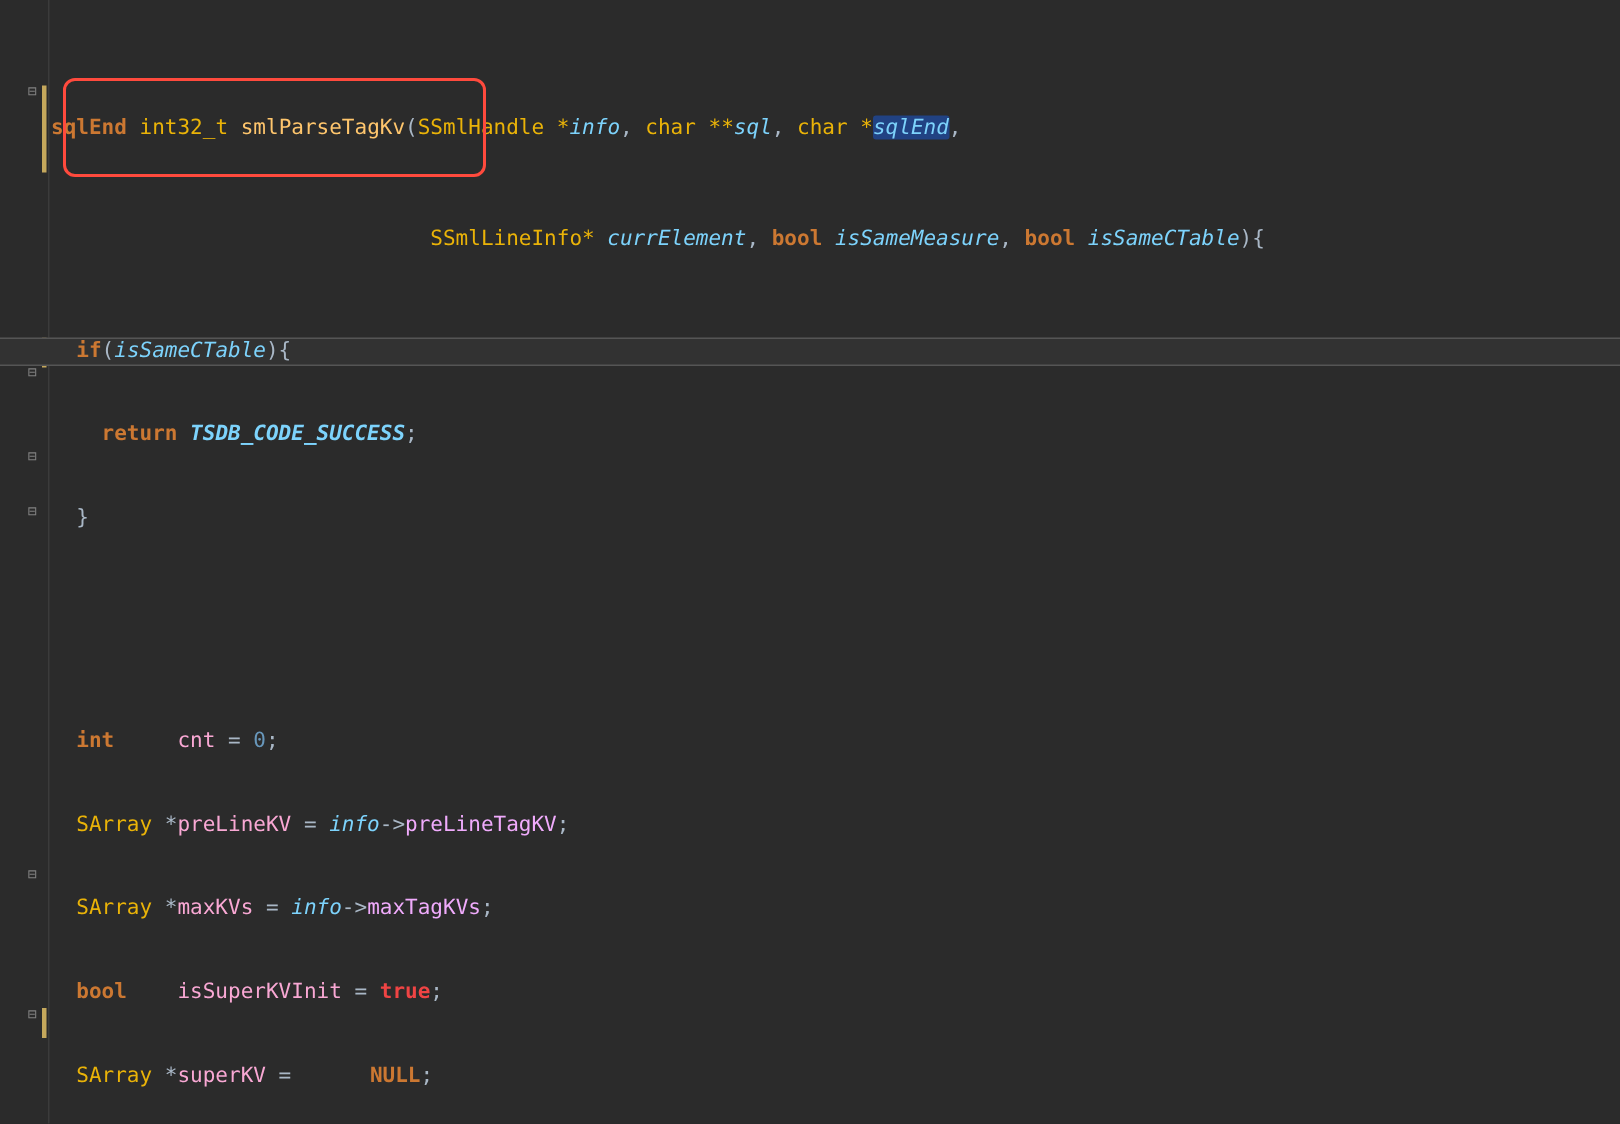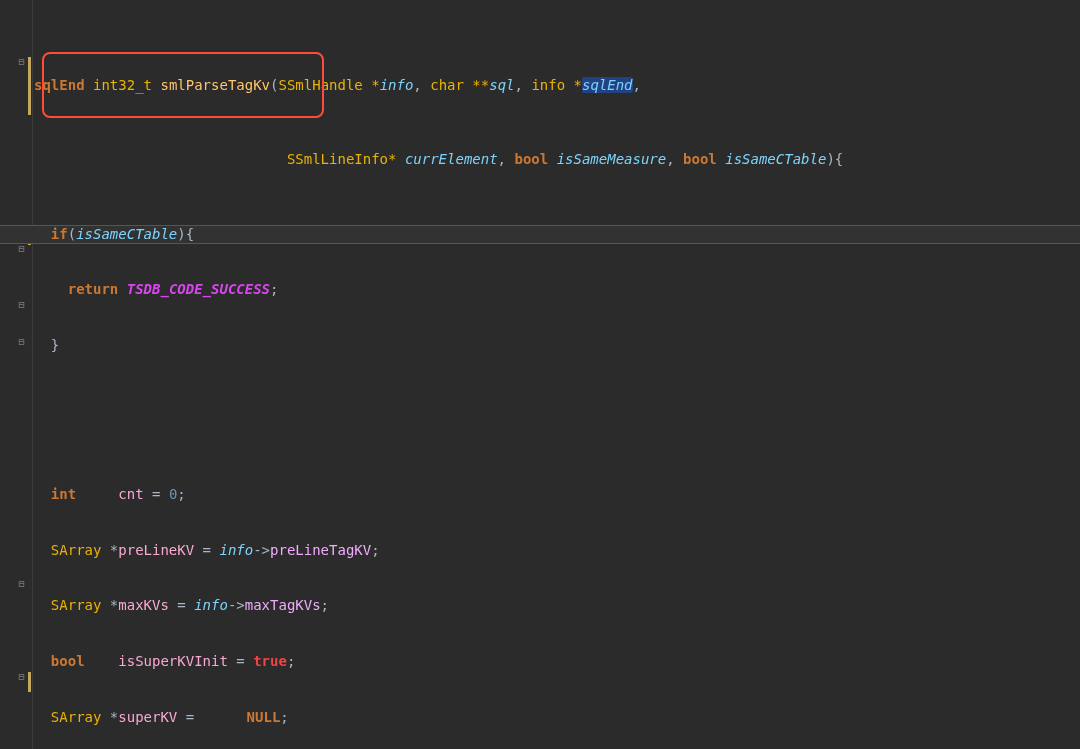--- a/index.html
+++ b/index.html
@@ -42,21 +42,21 @@
   }
   .kw     { color: #cc7832; font-weight: bold; }                      
   .typeT  { color: #eab308; }                      
   .fn     { color: #ffc66d; text-align: right; }                      
   .ident  { color: #f9a8d4; }                      
   .param  { color: #7dd3fc; font-style: italic; }  
   .member { color: #f0abfc; }                      
   .num    { color: #6897bb; }
   .bool   { color: #ef4444; font-weight: bold; }
   .null   { color: #cc7832; font-weight: bold; padding-left: 44px; }
-  .constM { color: #d946ef; font-style: italic; font-weight: bold; text-align: center; }
+  .constM { color: #7dd3fc; font-style: italic; font-weight: bold; text-align: center; }
   .sel {
     background: #214283;
     border-radius: 2px;
   }
   .caretline {
     position: absolute;
     left: 0;
     width: 100%;
     height: 18.6px;
     background: #323232;
@@ -108,21 +108,21 @@
   </div>
 
   
   <div class="caretline" style="top:225.2px"></div>
 
   
   <div class="redbox" style="left:42px; top:52px; width:278px; height:62px"></div>
 
   <div class="code">
 
-    <div class="line"><span class="kw">sqlEnd</span> <span class="typeT">int32_t</span> <span class="fn">smlParseTagKv</span>(<span class="typeT">SSmlHandle *</span><span class="param">info</span>, <span class="typeT">char **</span><span class="param">sql</span>, <span class="typeT">info *</span><span class="param sel">sqlEnd</span>,</div>
+    <div class="line"><span class="kw">sqlEnd</span> <span class="typeT">int32_t</span> <span class="fn">smlParseTagKv</span>(<span class="typeT">SSmlHandle *</span><span class="param">info</span>, <span class="typeT">char **</span><span class="param">sql</span>, <span class="typeT">char *</span><span class="param sel">sqlEnd</span>,</div>
 
     <div class="line">                              <span class="typeT">SSmlLineInfo*</span> <span class="param">currElement</span>, <span class="kw">bool</span> <span class="param">isSameMeasure</span>, <span class="kw">bool</span> <span class="param">isSameCTable</span>){</div>
 
     <div class="line">  <span class="kw">if</span>(<span class="param">isSameCTable</span>){</div>
     <div class="line">    <span class="kw">return</span> <span class="constM">TSDB_CODE_SUCCESS</span>;</div>
     <div class="line">  }</div>
 
     <div class="line"> </div>
 
     <div class="line">  <span class="kw">int</span>     <span class="ident">cnt</span> = <span class="num">0</span>;</div>

